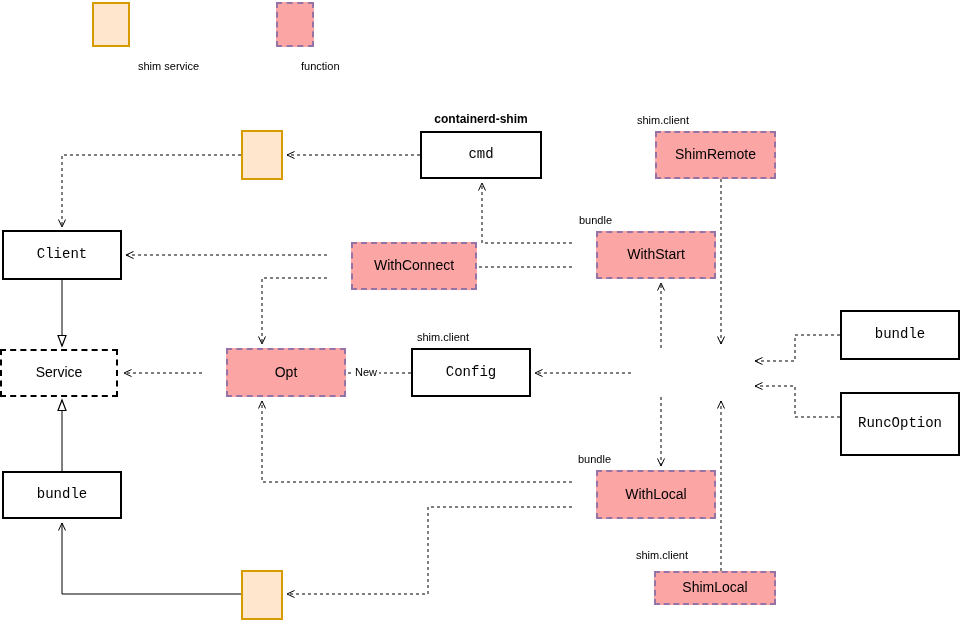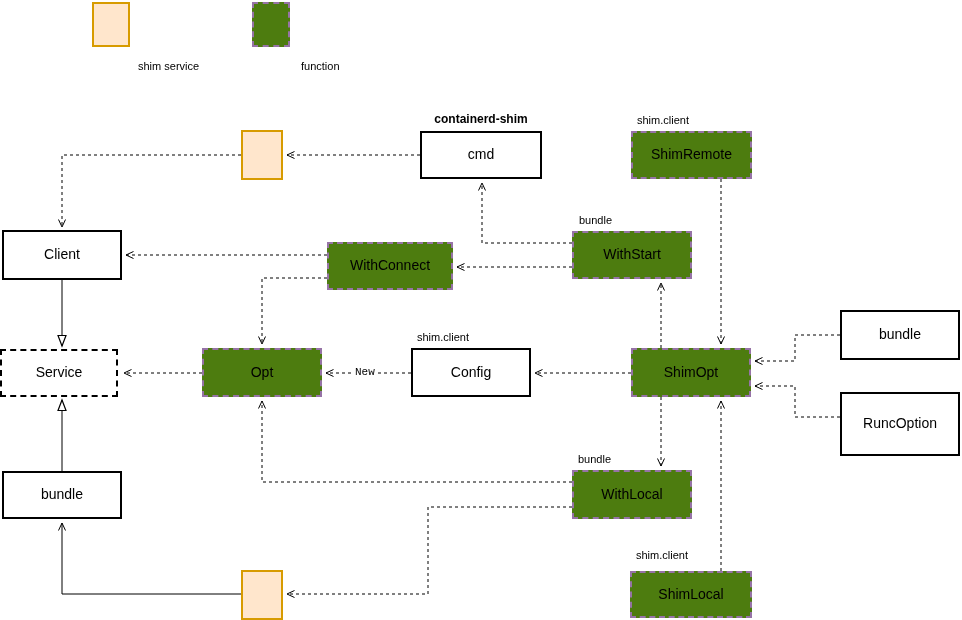--- a/index.html
+++ b/index.html
@@ -8,32 +8,31 @@
     font-family:"Liberation Sans", sans-serif; color:#000; overflow:hidden;
   }
   .edges { position:absolute; left:0; top:0; width:962px; height:620px; }
   .edge { fill:none; stroke:#000; stroke-width:1; stroke-dasharray:3 3; }
   .edge.solid { stroke-dasharray:none; }
   .node {
     position:absolute; box-sizing:border-box; background:#fff;
     display:flex; align-items:center; justify-content:center;
     font-size:14px; line-height:1.1; white-space:nowrap;
   }
-  .node.black  { border:2px solid #000; }
+  .node.black  { border:2px solid #000;font-family:Liberation Mono, monospace; }
   .node.blackdash { border:2px dashed #000; }
-  .node.purple { background:#4d7c0f; border:2px dashed #9673A6; }
+  .node.purple { background:#fca5a5; border:2px dashed #9673A6;margin-left:24px; }
   .node.orange { background:#FFE6CC; border:2px solid #D79B00; }
   .grouplabel {
     position:absolute; font-size:11px; line-height:13px; white-space:nowrap;
   }
   .grouplabel.bold { font-weight:bold; font-size:12px; }
   .edgelabel {
     position:absolute; font-size:11px; background:#fff; padding:0 2px;
     white-space:nowrap;
-    font-family:Liberation Mono, monospace;
   }
   .legend-text { position:absolute; font-size:11px; white-space:nowrap;margin-top:40px; }
 </style>
 </head>
 <body>
 
 <div class="canvas">
 
   <svg class="edges" width="962" height="620" viewBox="0 0 962 620">
     <defs>
@@ -109,39 +108,36 @@
   </div>
 
   <div class="node purple" style="left:202px; top:348px; width:120px; height:49px;">
     <span>Opt</span>
   </div>
 
   <div class="node black" style="left:411px; top:348px; width:120px; height:49px;">
     <span>Config</span>
   </div>
 
-  <div class="node purple" style="left:631px; top:348px; width:120px; height:49px;">
-    <span>ShimOpt</span>
-  </div>
 
   <div class="node black" style="left:840px; top:310px; width:120px; height:50px;">
     <span>bundle</span>
   </div>
 
   <div class="node black" style="left:840px; top:392px; width:120px; height:64px;">
     <span>RuncOption</span>
   </div>
 
   <div class="node black" style="left:2px; top:471px; width:120px; height:48px;">
     <span>bundle</span>
   </div>
 
   <div class="node purple" style="left:572px; top:470px; width:120px; height:49px;">
     <span>WithLocal</span>
   </div>
 
-  <div class="node purple" style="left:630px; top:571px; width:122px; height:47px;text-align:right;">
+  <div class="node purple" style="left:630px; top:571px; width:122px; height:34px;text-align:right;">
     <span>ShimLocal</span>
   </div>
 
   <div class="node orange" style="left:241px; top:570px; width:42px; height:50px;"></div>
 
 </div>
 
 </body></html>

